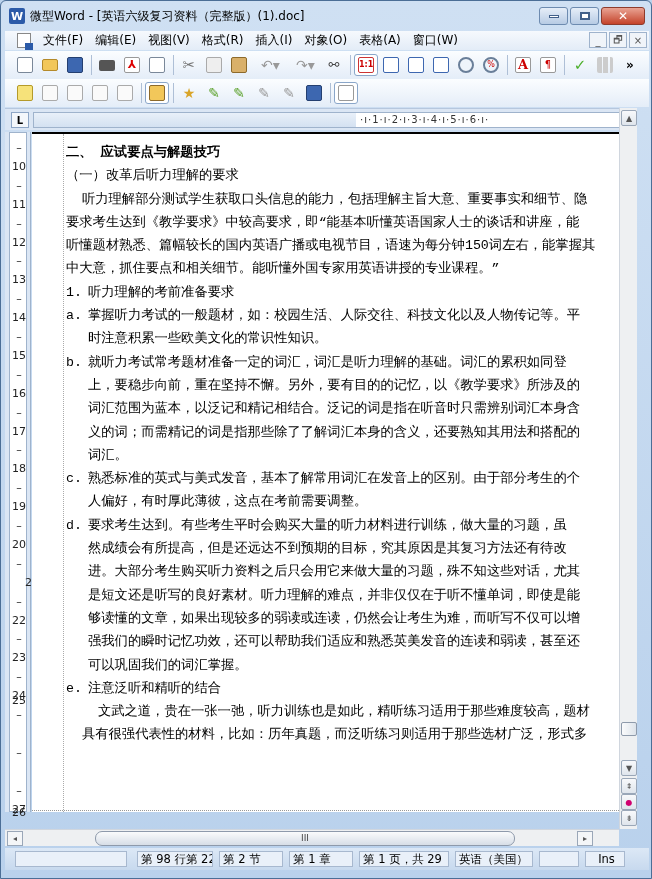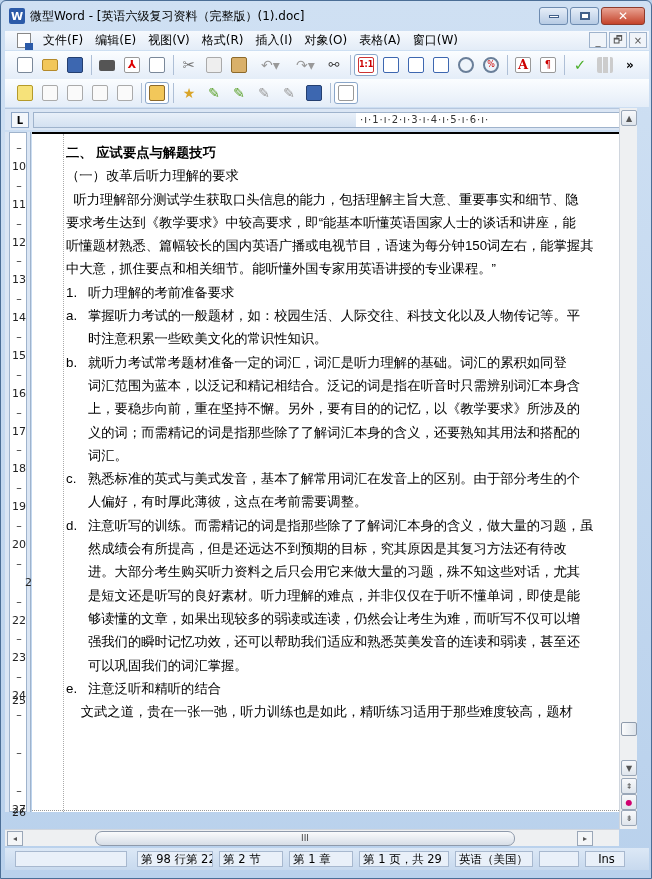--- a/index.html
+++ b/index.html
@@ -29,21 +29,21 @@
 .ruler-row{position:absolute;left:4px;top:107px;width:614px;height:22px;background:#dbe6f4;border-top:1px solid #b6c7de}
 .tab-sel{position:absolute;left:6px;top:3px;width:18px;height:16px;border:1px solid #8ea6c6;background:#f4f7fb;font-size:10px;font-weight:bold;display:flex;align-items:center;justify-content:center}
 .ruler{position:absolute;left:28px;top:3px;width:586px;height:16px;background:linear-gradient(#e9f0f9,#d4e1f1);border:1px solid #9fb3cc}
 .ruler-white{position:absolute;left:322px;top:0;width:264px;height:14px;background:#fff;font-size:10px;color:#333;letter-spacing:1px;white-space:nowrap;padding-left:4px;line-height:14px}
 .vruler{position:absolute;left:4px;top:131px;width:26px;height:680px;background:#dbe6f4;border-right:1px solid #9fb3cc}
 .vruler-inner{position:absolute;left:4px;top:0;width:18px;height:680px;background:#fff;border:1px solid #9fb3cc;font-size:11px;color:#222;text-align:center}
 .vr-num{position:absolute;left:0;width:18px;text-align:center}
 .doc{position:absolute;left:31px;top:131px;width:587px;height:680px;background:#fff;overflow:hidden;border-top:2px solid #000}
 .margin-line{position:absolute;left:31px;top:0;width:1px;height:680px;border-left:1px dotted #aaa}
 .page-end{position:absolute;left:0;top:676px;width:587px;border-top:1px dotted #999}
-.doc-content{position:absolute;left:34px;top:7px;width:550px;font-size:13.3px;line-height:23.3px;color:#000;font-family:Liberation Sans, sans-serif}
+.doc-content{position:absolute;left:34px;top:7px;width:550px;font-size:13.3px;line-height:23.3px;color:#000;font-family:Liberation Mono, monospace}
 .p{white-space:nowrap;overflow:hidden}
 .h2{font-weight:bold}
 .li{display:flex}
 .li-marker{width:22px;flex:none}
 .li-text{flex:1}
 .indent{padding-left:22px}
 .vscroll{position:absolute;left:618px;top:107px;width:18px;height:721px;background:#eef0f2;border-left:1px solid #d0d6de}
 .sb-btn{position:absolute;left:1px;width:16px;height:16px;border:1px solid #9aa7b8;background:linear-gradient(#f8f9fb,#dfe5ec);font-size:8px;color:#555;display:flex;align-items:center;justify-content:center;border-radius:2px}
 .sb-thumb{position:absolute;left:1px;top:614px;width:16px;height:14px;border:1px solid #8e9aab;background:linear-gradient(90deg,#fafbfc,#dde3ea);border-radius:2px}
 .hscroll{position:absolute;left:4px;top:828px;width:614px;height:17px;background:#eef0f2;border-top:1px solid #d0d6de}
@@ -275,47 +275,48 @@
       <div class="li">
           <span class="li-marker">a.</span>
           <span class="li-text p">掌握听力考试的一般题材，如：校园生活、人际交往、科技文化以及人物传记等。平</span>
         </div>
       <div class="p indent">时注意积累一些欧美文化的常识性知识。</div>
 
       <div class="li">
           <span class="li-marker">b.</span>
           <span class="li-text p">就听力考试常考题材准备一定的词汇，词汇是听力理解的基础。词汇的累积如同登</span>
         </div>
+      <div class="p indent">上，要稳步向前，重在坚持不懈。另外，要有目的的记忆，以《教学要求》所涉及的</div>
       <div class="p indent">词汇范围为蓝本，以泛记和精记相结合。泛记的词是指在听音时只需辨别词汇本身含</div>
-      <div class="p indent">上，要稳步向前，重在坚持不懈。另外，要有目的的记忆，以《教学要求》所涉及的</div>
       <div class="p indent">义的词；而需精记的词是指那些除了了解词汇本身的含义，还要熟知其用法和搭配的</div>
       <div class="p indent">词汇。</div>
 
       <div class="li">
           <span class="li-marker">c.</span>
           <span class="li-text p">熟悉标准的英式与美式发音，基本了解常用词汇在发音上的区别。由于部分考生的个</span>
         </div>
       <div class="p indent">人偏好，有时厚此薄彼，这点在考前需要调整。</div>
 
       <div class="li">
           <span class="li-marker">d.</span>
-          <span class="li-text p">注意听写的训练。而需精记的词是指那些除了了解词汇本身的含义，做大量的习题，虽</span>
+          <span class="li-text p">要求考生达到。有些考生平时会购买大量的听力材料进行训练，做大量的习题，虽</span>
         </div>
       <div class="p indent">然成绩会有所提高，但是还远达不到预期的目标，究其原因是其复习方法还有待改</div>
       <div class="p indent">进。大部分考生购买听力资料之后只会用它来做大量的习题，殊不知这些对话，尤其</div>
       <div class="p indent">是短文还是听写的良好素材。听力理解的难点，并非仅仅在于听不懂单词，即使是能</div>
       <div class="p indent">够读懂的文章，如果出现较多的弱读或连读，仍然会让考生为难，而听写不仅可以增</div>
       <div class="p indent">强我们的瞬时记忆功效，还可以帮助我们适应和熟悉英美发音的连读和弱读，甚至还</div>
       <div class="p indent">可以巩固我们的词汇掌握。</div>
 
       <div class="li">
           <span class="li-marker">e.</span>
           <span class="li-text p">注意泛听和精听的结合</span>
         </div>
       <div class="p" style="white-space:pre">    文武之道，贵在一张一弛，听力训练也是如此，精听练习适用于那些难度较高，题材</div>
+      <div class="p" style="white-space:pre">  具有很强代表性的材料，比如：历年真题，而泛听练习则适用于那些选材广泛，形式多</div>
     </div>
     <div class="page-end"></div>
   </div>
 
   <div class="vscroll">
     <div class="sb-btn" style="top:2px">▲</div>
     <div class="sb-thumb"></div>
     <div class="sb-btn" style="top:652px">▼</div>
     <div class="sb-btn" style="top:670px">⇞</div>
     <div class="sb-btn" style="top:686px;color:#d0006f">●</div>

